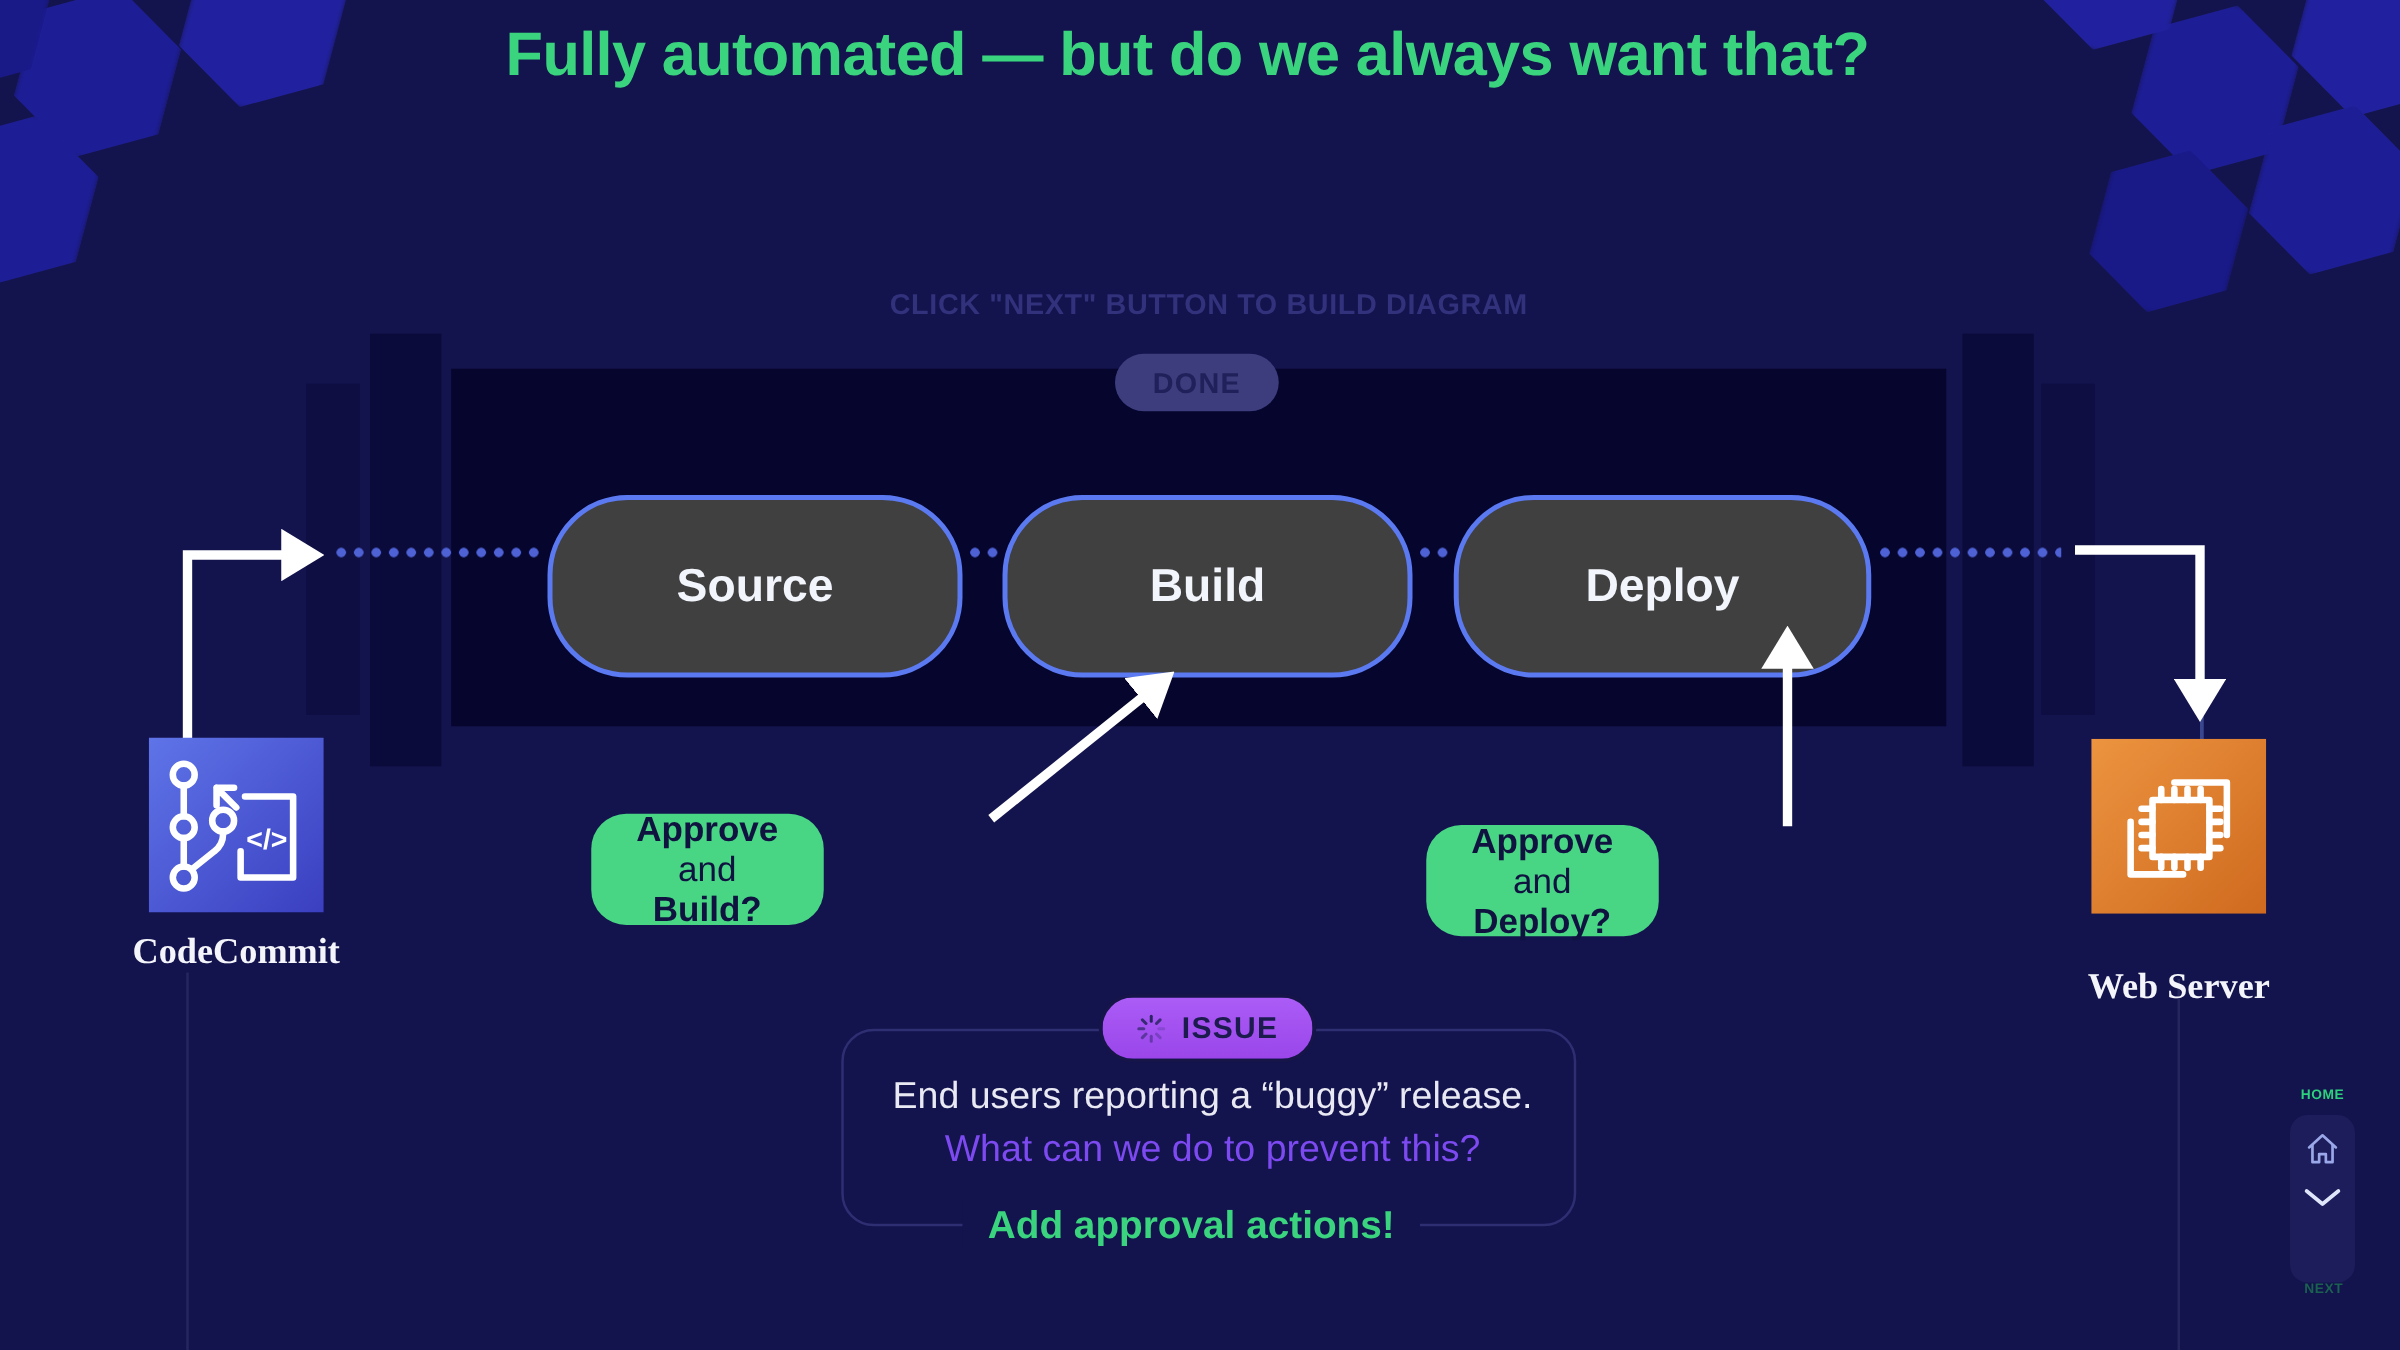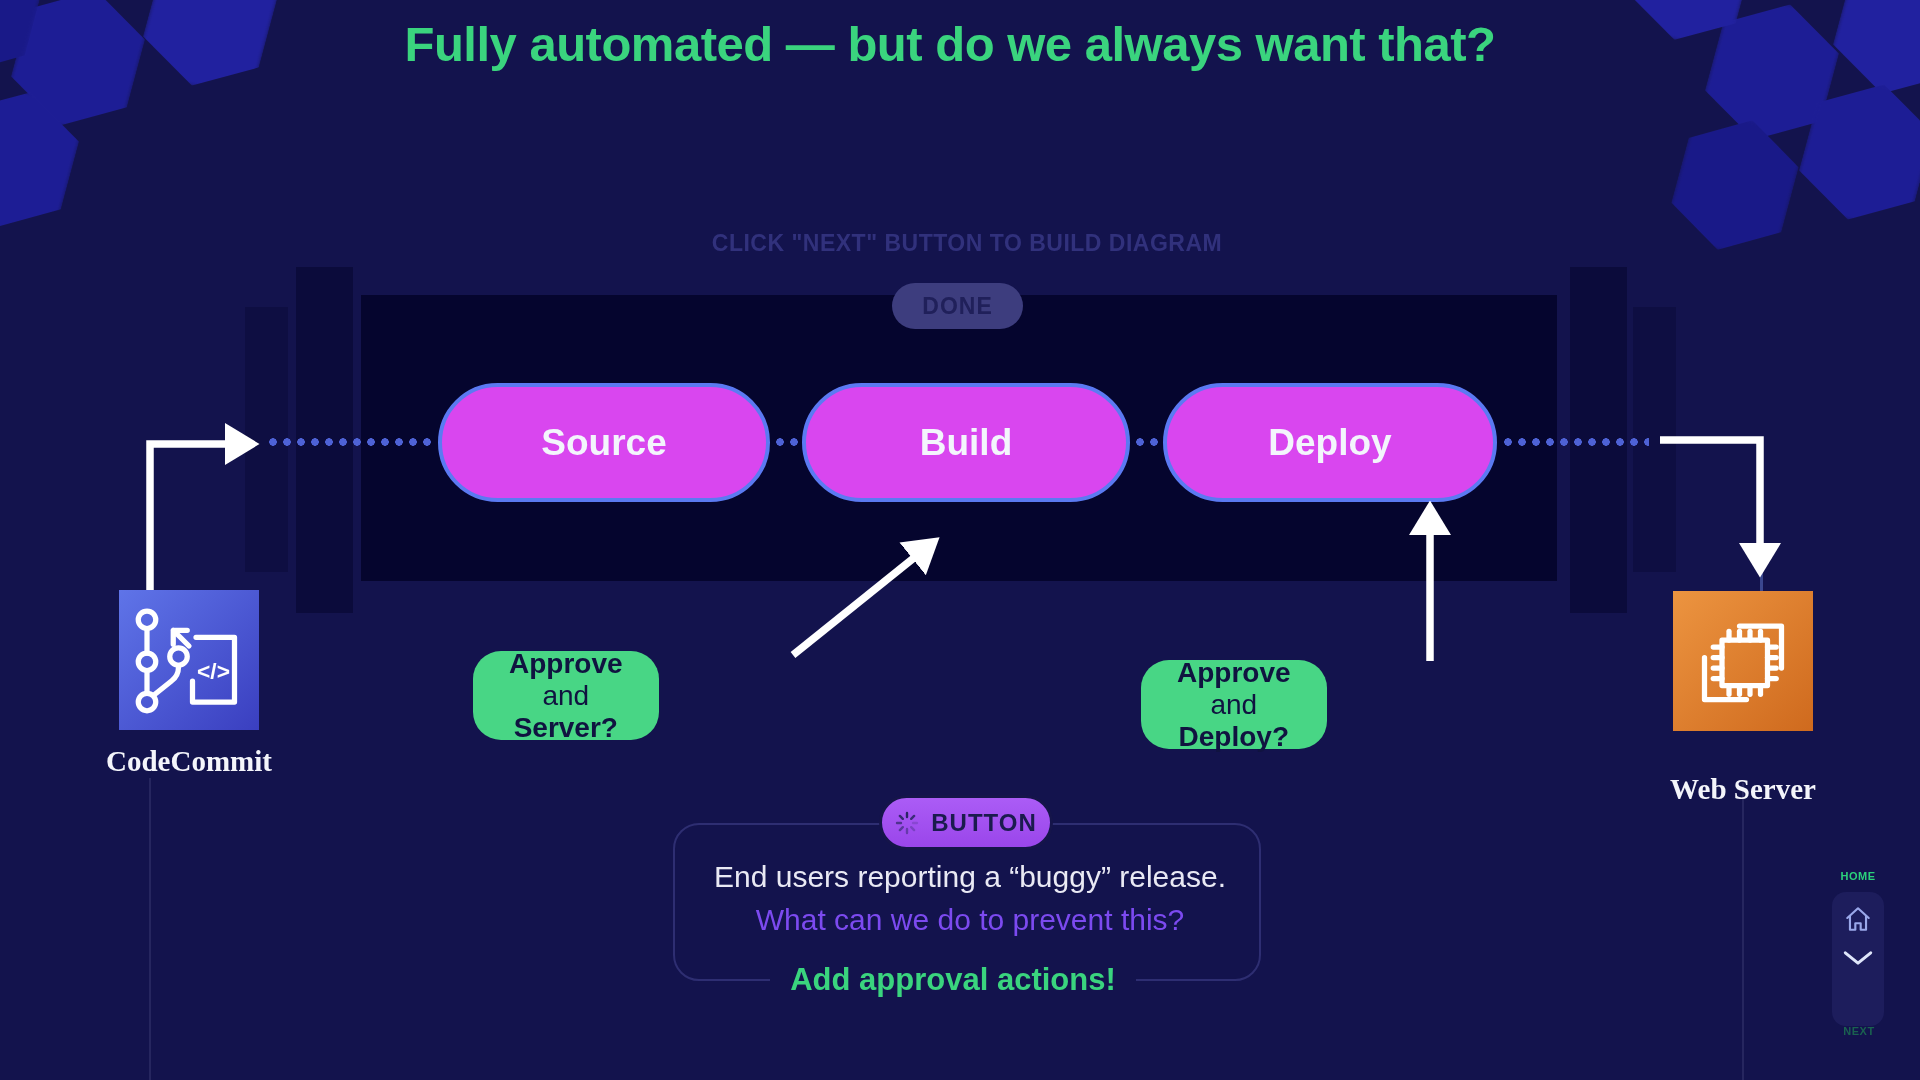--- a/index.html
+++ b/index.html
@@ -20,22 +20,22 @@
   
   .dots{position:absolute;top:438px;height:8px;
         background-image:radial-gradient(circle closest-side,#4e62d6 88%,transparent);
         background-size:14px 8px;background-repeat:repeat-x;}
   .dots.d1{left:266px;width:166px;}
   .dots.d2{left:773px;width:29px;}
   .dots.d3{left:1133px;width:29px;}
   .dots.d4{left:1501px;width:148px;}
 
   
-  .pill{position:absolute;top:383px;height:119px;border:4px solid #5b7af2;border-radius:64px;
-        background:#d946ef;display:flex;align-items:center;justify-content:center;
+  .pill{position:absolute;top:396px;height:146px;border:4px solid #5b7af2;border-radius:64px;
+        background:#404040;display:flex;align-items:center;justify-content:center;
         color:#f3f5fc;font-size:37px;font-weight:bold;box-sizing:border-box;}
   .pill.source{left:438px;width:332px;}
   .pill.build{left:802px;width:328px;}
   .pill.deploy{left:1163px;width:334px;}
 
   
   .done{position:absolute;left:892px;top:283px;width:131px;height:46px;border-radius:23px;
         background:#3d3d7e;color:#20205a;font-weight:bold;font-size:23px;letter-spacing:1px;
         display:flex;align-items:center;justify-content:center;}
 
@@ -206,21 +206,21 @@
         <line x1="54" y1="44" x2="59" y2="44"></line>
           <line x1="54" y1="50" x2="59" y2="50"></line>
       </g>
     </svg>
   </div>
   <div class="node-label" style="left:1593px;top:745px;margin-top:28px;">Web Server</div>
 
   <div class="gbtn build">
     <span class="b">Approve</span>
     <span class="mid">and</span>
-    <span class="b">Server?</span>
+    <span class="b">Build?</span>
   </div>
   <div class="gbtn deploy">
     <span class="b">Approve</span>
     <span class="mid">and</span>
     <span class="b">Deploy?</span>
   </div>
 
   <div class="issue-box"></div>
   <div class="issue-badge">
     <svg width="24" height="24" viewBox="0 0 24 24">
@@ -228,21 +228,21 @@
         <line x1="12" y1="2" x2="12" y2="6" opacity="0.95"></line>
         <line x1="19.1" y1="4.9" x2="16.2" y2="7.8" opacity="0.8"></line>
         <line x1="22" y1="12" x2="18" y2="12" opacity="0.2"></line>
         <line x1="19.1" y1="19.1" x2="16.2" y2="16.2" opacity="0.3"></line>
         <line x1="12" y1="22" x2="12" y2="18" opacity="0.45"></line>
         <line x1="4.9" y1="19.1" x2="7.8" y2="16.2" opacity="0.55"></line>
         <line x1="2" y1="12" x2="6" y2="12" opacity="0.65"></line>
         <line x1="4.9" y1="4.9" x2="7.8" y2="7.8" opacity="0.85"></line>
       </g>
     </svg>
-    <span>BUTTON</span>
+    <span>ISSUE</span>
   </div>
   <div class="issue-line1">End users reporting a “buggy” release.</div>
   <div class="issue-line2">What can we do to prevent this?</div>
   <div class="issue-answer">Add approval actions!</div>
 
   <div class="nav-home-label">HOME</div>
   <div class="nav-panel"></div>
   <div class="nav-btn nav-home">
     <svg width="30" height="28" viewBox="0 0 28 26">
       <g fill="none" stroke="#9aa8ea" stroke-width="2" stroke-linecap="round" stroke-linejoin="round">

